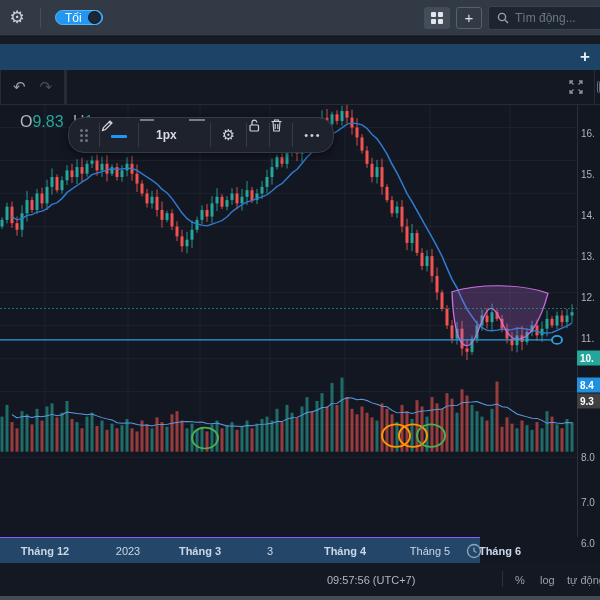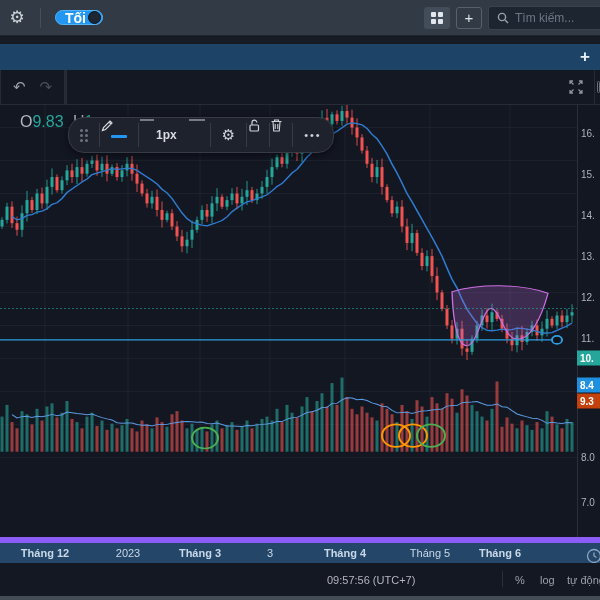--- a/index.html
+++ b/index.html
@@ -7,21 +7,21 @@
     font-family:"Liberation Sans","DejaVu Sans",sans-serif; color:#b2b5be; }
   .app { position:relative; width:600px; height:600px; }
 
   
   .topbar { position:absolute; left:0; top:0; width:600px; height:36px; background:#313a45;
     border-bottom:1px solid #20262e; display:flex; align-items:center; }
   .gear-btn { width:34px; text-align:center; font-size:17px; color:#cfd3d9; cursor:pointer; }
   .tb-divider { width:1px; height:20px; background:#454e59; margin:0 6px; }
   .toggle { margin-left:8px; width:48px; height:15px; border-radius:8px; background:#2196f3;
     border:1px solid #55b4f6; position:relative; display:flex; align-items:center; cursor:pointer; }
-  .toggle-label { font-size:14px; font-weight:bold; color:#fff; margin-left:9px; }
+  .toggle-label { font-size:12px; font-weight:normal; color:#fff; margin-left:9px; }
   .toggle-knob { position:absolute; right:1px; top:0px; width:13px; height:13px; border-radius:50%;
     background:#1c2733; border:1px solid #0d141c; }
   .topbar-right { margin-left:auto; display:flex; align-items:center; height:100%; }
   .icon-btn { width:26px; height:22px; border-radius:3px; display:flex; align-items:center;
     justify-content:center; margin-right:6px; cursor:pointer; }
   .grid-btn { background:#434d5a; }
   .grid-glyph { display:grid; grid-template-columns:5px 5px; grid-gap:2px; }
   .grid-glyph span { width:5px; height:5px; background:#e3e6ea; border-radius:1px; }
   .plus-btn { border:1px solid #58606c; color:#dfe2e6; font-size:15px; }
   .searchbox { width:112px; height:24px; background:#1d2530; border:1px solid #3a424d;
@@ -73,22 +73,22 @@
     padding:0 11px; cursor:pointer; color:#cfd3d9; position:relative; }
   .ftb-sep { width:1px; background:#363b46; margin:5px 0; }
   .dots6 { display:grid; grid-template-columns:3px 3px; grid-gap:2px; }
   .dots6 span { width:3px; height:3px; border-radius:50%; background:#6b7280; }
   .color-bar { width:16px; height:3px; background:#2196f3; border-radius:1px; margin-top:2px; }
   .ftb-text { font-size:12px; font-weight:bold; color:#d8dbe0; margin-left:6px; }
   .wrow { display:flex; align-items:center; }
   .more-dots { font-size:11px; letter-spacing:2px; color:#cfd3d9; }
 
   
-  .timeaxis { position:absolute; left:0; top:537px; width:600px; height:26px; background:#234669;
-    border-top:6px solid #8b5cf6; font-size:11px; color:#c9d8e8; }
+  .timeaxis { position:absolute; left:0; top:537px; width:480px; height:26px; background:#234669;
+    border-top:1px solid #8b5cf6; font-size:11px; color:#c9d8e8; }
   .t-label { position:absolute; top:50%; transform:translate(-50%,-50%); white-space:nowrap; font-weight:bold; }
   .t-label.plain { font-weight:normal; }
   .t-badge { position:absolute; left:497px; top:2px; width:80px; height:21px; background:#1f8fe0;
     color:#fff; font-size:10px; font-weight:bold; display:flex; align-items:center; justify-content:center;
     border-radius:2px; white-space:nowrap; }
   .clock-ic { position:absolute; right:-4px; top:4px; }
 
   
   .statusbar { position:absolute; left:0; top:563px; width:600px; height:33px; background:#141823;
     display:flex; align-items:center; font-size:11px; color:#9aa0aa; }
@@ -119,21 +119,21 @@
             <span></span>
             <span></span>
           </span>
       </div>
       <div class="icon-btn plus-btn">+</div>
       <div class="searchbox">
         <svg width="12" height="12" viewBox="0 0 12 12">
           <circle cx="5" cy="5" r="3.6" fill="none" stroke="#9aa0aa" stroke-width="1.4"></circle>
           <line x1="8" y1="8" x2="11" y2="11" stroke="#9aa0aa" stroke-width="1.4"></line>
         </svg>
-        <span class="search-ph">Tìm kiếm...</span>
+        <span class="search-ph">Tìm động...</span>
       </div>
     </div>
   </div>
 
   <div class="gapstrip"></div>
 
   <div class="banner">
     <div class="banner-plus">+</div>
   </div>
 
@@ -551,21 +551,21 @@
         <div class="p-label" style="top:69px">15.</div>
         <div class="p-label" style="top:110px">14.</div>
         <div class="p-label" style="top:151px">13.</div>
         <div class="p-label" style="top:192px">12.</div>
         <div class="p-label" style="top:233px">11.</div>
         <div class="p-label" style="top:352px">8.0</div>
         <div class="p-label" style="top:397px">7.0</div>
         <div class="p-label" style="top:438px">6.0</div>
         <div class="p-badge" style="top:253px;background:#26a69a">10.</div>
         <div class="p-badge" style="top:280px;background:#1f8fe0">8.4</div>
-        <div class="p-badge" style="top:296px;background:#c2410c">9.3</div>
+        <div class="p-badge" style="top:296px;background:#404040">9.3</div>
       </div>
 
     <div class="legend">
       <span class="k">O</span><span class="v">9.83</span>
       <span class="k" style="margin-left:5px">H</span><span class="v">1</span>
     </div>
 
     <div class="float-tb">
       <div class="ftb-item">
         <span class="dots6">

